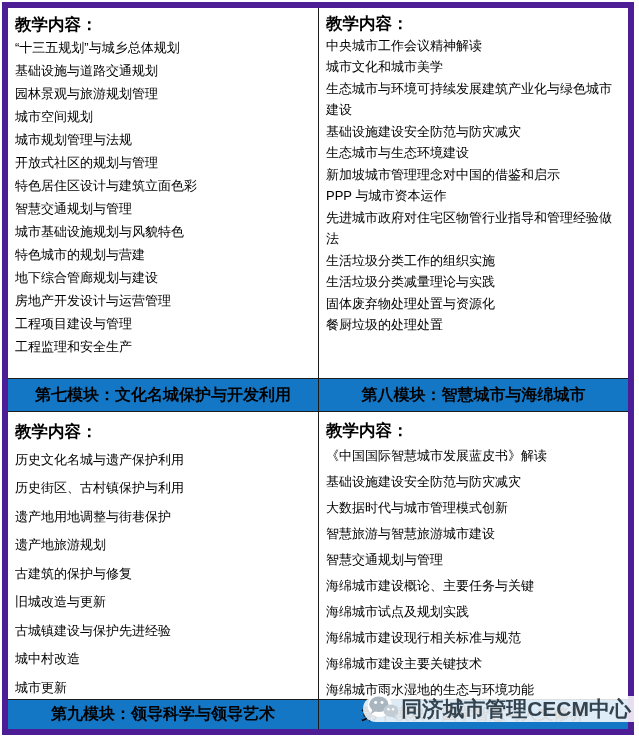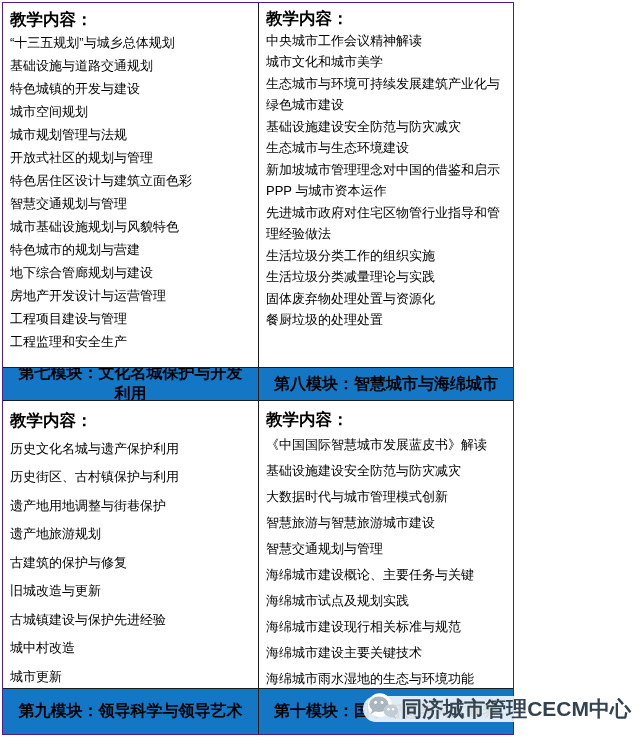--- a/index.html
+++ b/index.html
@@ -3,23 +3,23 @@
 <meta charset="utf-8">
 <style>
   html,body{margin:0;padding:0;}
   body{
     width:639px;height:740px;position:relative;overflow:hidden;
     background:#ffffff;
     font-family:"Liberation Sans","DejaVu Sans",sans-serif;
     color:#000;
   }
   .table{
-    position:absolute;left:2px;top:2px;width:512px;height:733px;
+    position:absolute;left:2px;top:2px;width:632px;height:733px;
     box-sizing:border-box;
-    border:1px solid #4c1d95;
+    border:6px solid #4c1d95;
     display:flex;flex-direction:column;
     background:#fff;
   }
   .row{display:flex;flex-direction:row;box-sizing:border-box;}
   .row + .row{border-top:1.5px solid #1c1c1c;}
   .cell{
     width:50%;box-sizing:border-box;overflow:hidden;
     padding:5px 6px 0 7px;
   }
   .cell + .cell{border-left:1.5px solid #1c1c1c;}
@@ -33,21 +33,21 @@
   .c-mr .line,.c-mr .cell-header{line-height:26px;}
   .row-content-top{height:374px;}
   .row-module{height:33px;flex:0 0 auto;background:var(--module-bar-blue,#1477c6);}
   .row-content-mid{height:288px;}
   .row-module-bottom{flex:1;background:var(--module-bar-blue,#1477c6);}
   .module-cell{
     display:flex;align-items:center;justify-content:center;
     font-weight:bold;font-size:16px;color:#000;
     padding:0;text-align:center;
   }
-  .row-module .cell,.row-module-bottom .cell{padding:12px;}
+  .row-module .cell,.row-module-bottom .cell{padding:4px;}
   .watermark{
     position:absolute;right:0;top:696px;height:26px;z-index:5;
     display:flex;align-items:center;
     background:rgba(255,255,255,0.86);
     border-radius:14px 0 0 14px;
     padding:0 8px 0 3px;
   }
   .watermark-icon{width:33px;height:28px;margin:-4px 2px 0 0;flex:0 0 auto;}
   .watermark-text{
     font-size:21px;font-weight:bold;
@@ -59,21 +59,21 @@
 <body>
 
 <div class="table">
 
   <div class="row row-content-top">
     <div class="cell c-tl">
       <div class="cell-header">教学内容：</div>
       <div>
           <div class="line">“十三五规划”与城乡总体规划</div>
           <div class="line">基础设施与道路交通规划</div>
-          <div class="line">特色城镇的开发与建设</div>
+          <div class="line">园林景观与旅游规划管理</div>
           <div class="line">城市空间规划</div>
           <div class="line">城市规划管理与法规</div>
           <div class="line">开放式社区的规划与管理</div>
           <div class="line">特色居住区设计与建筑立面色彩</div>
           <div class="line">智慧交通规划与管理</div>
           <div class="line">城市基础设施规划与风貌特色</div>
           <div class="line">特色城市的规划与营建</div>
           <div class="line">地下综合管廊规划与建设</div>
           <div class="line">房地产开发设计与运营管理</div>
           <div class="line">工程项目建设与管理</div>

